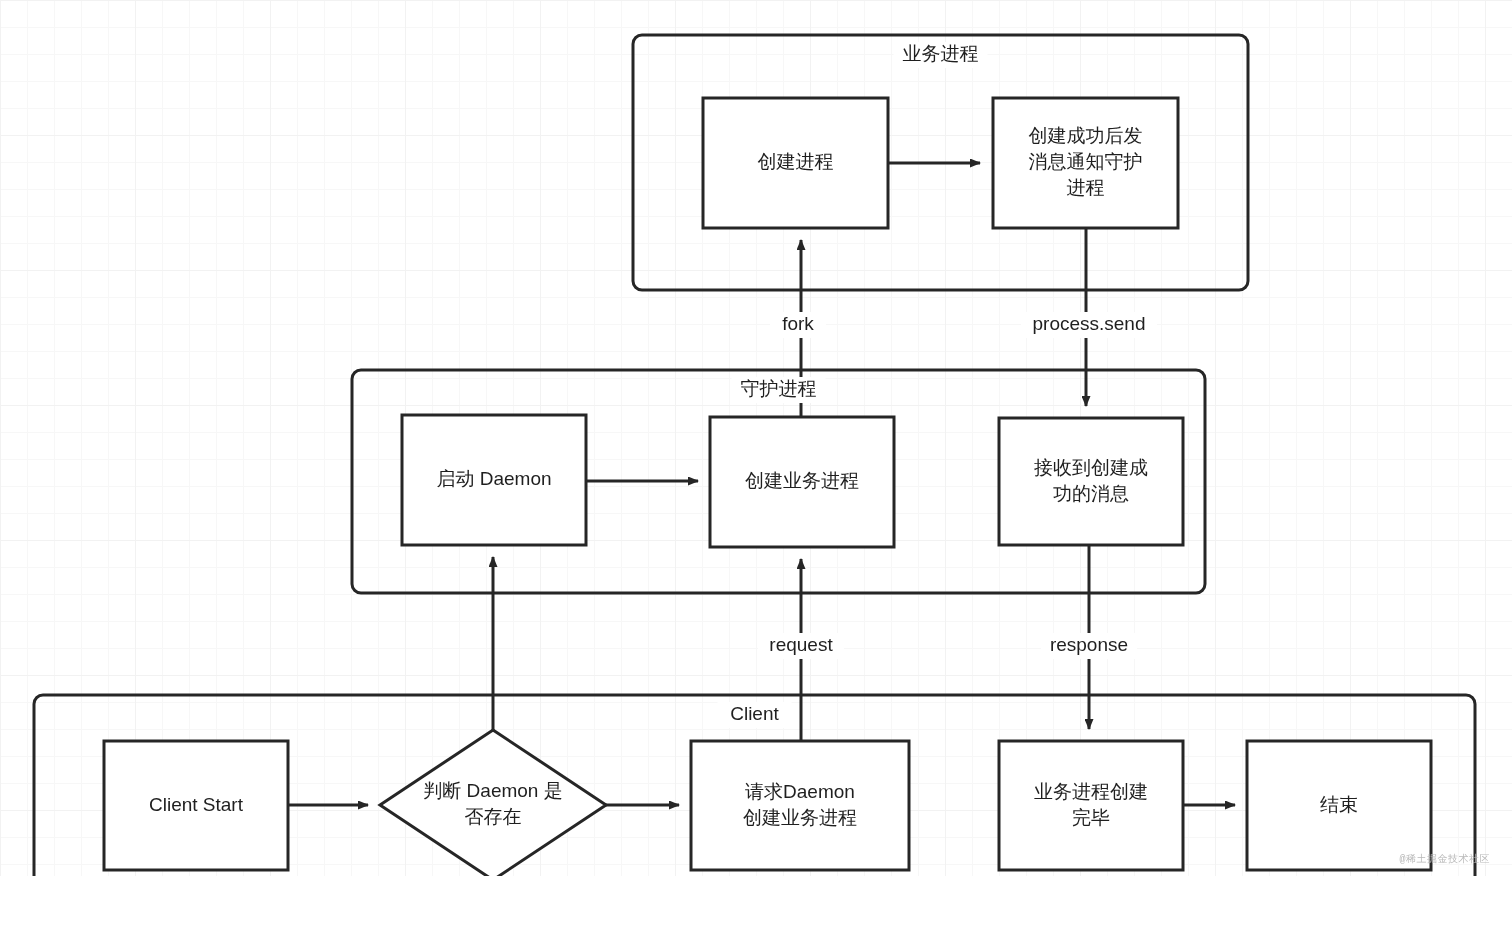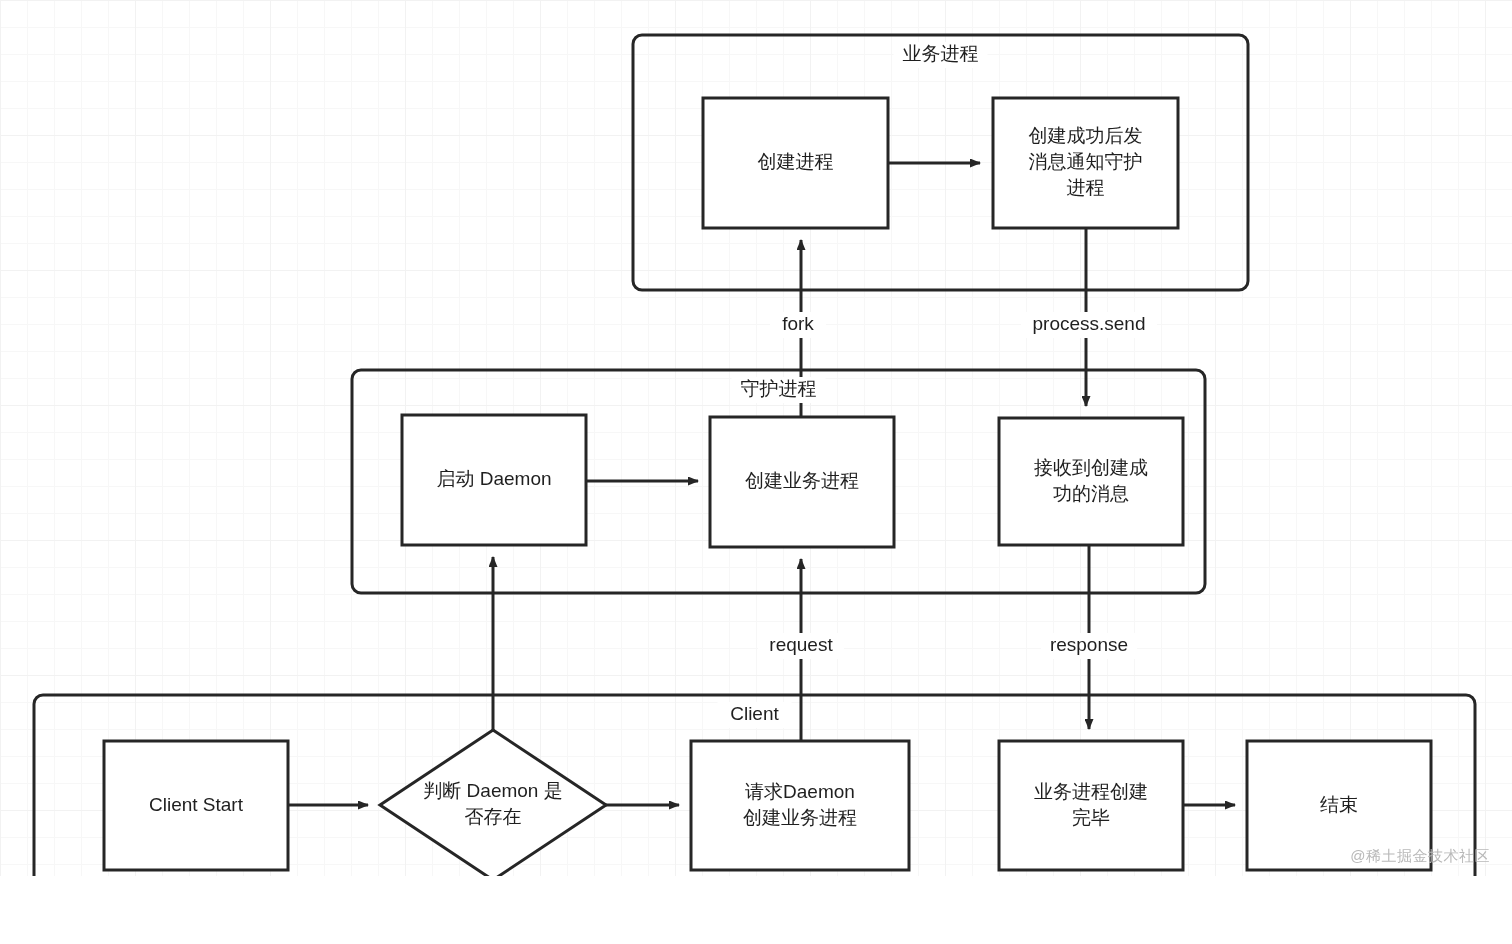--- a/index.html
+++ b/index.html
@@ -68,22 +68,22 @@
     text-anchor: middle;
     dominant-baseline: middle;
   }
   .label-bg {
     fill: #ffffff;
   }
   .watermark {
     position: absolute;
     right: 22px;
     bottom: 10px;
-    font-family: Liberation Sans, sans-serif;
-    font-size: 15px;
+    font-family: Liberation Mono, monospace;
+    font-size: 10px;
     color: #b9b9b9;
     letter-spacing: 0.5px;
     user-select: none;
   }
 </style>
 </head>
 <body>
 
 <div id="canvas">
 

